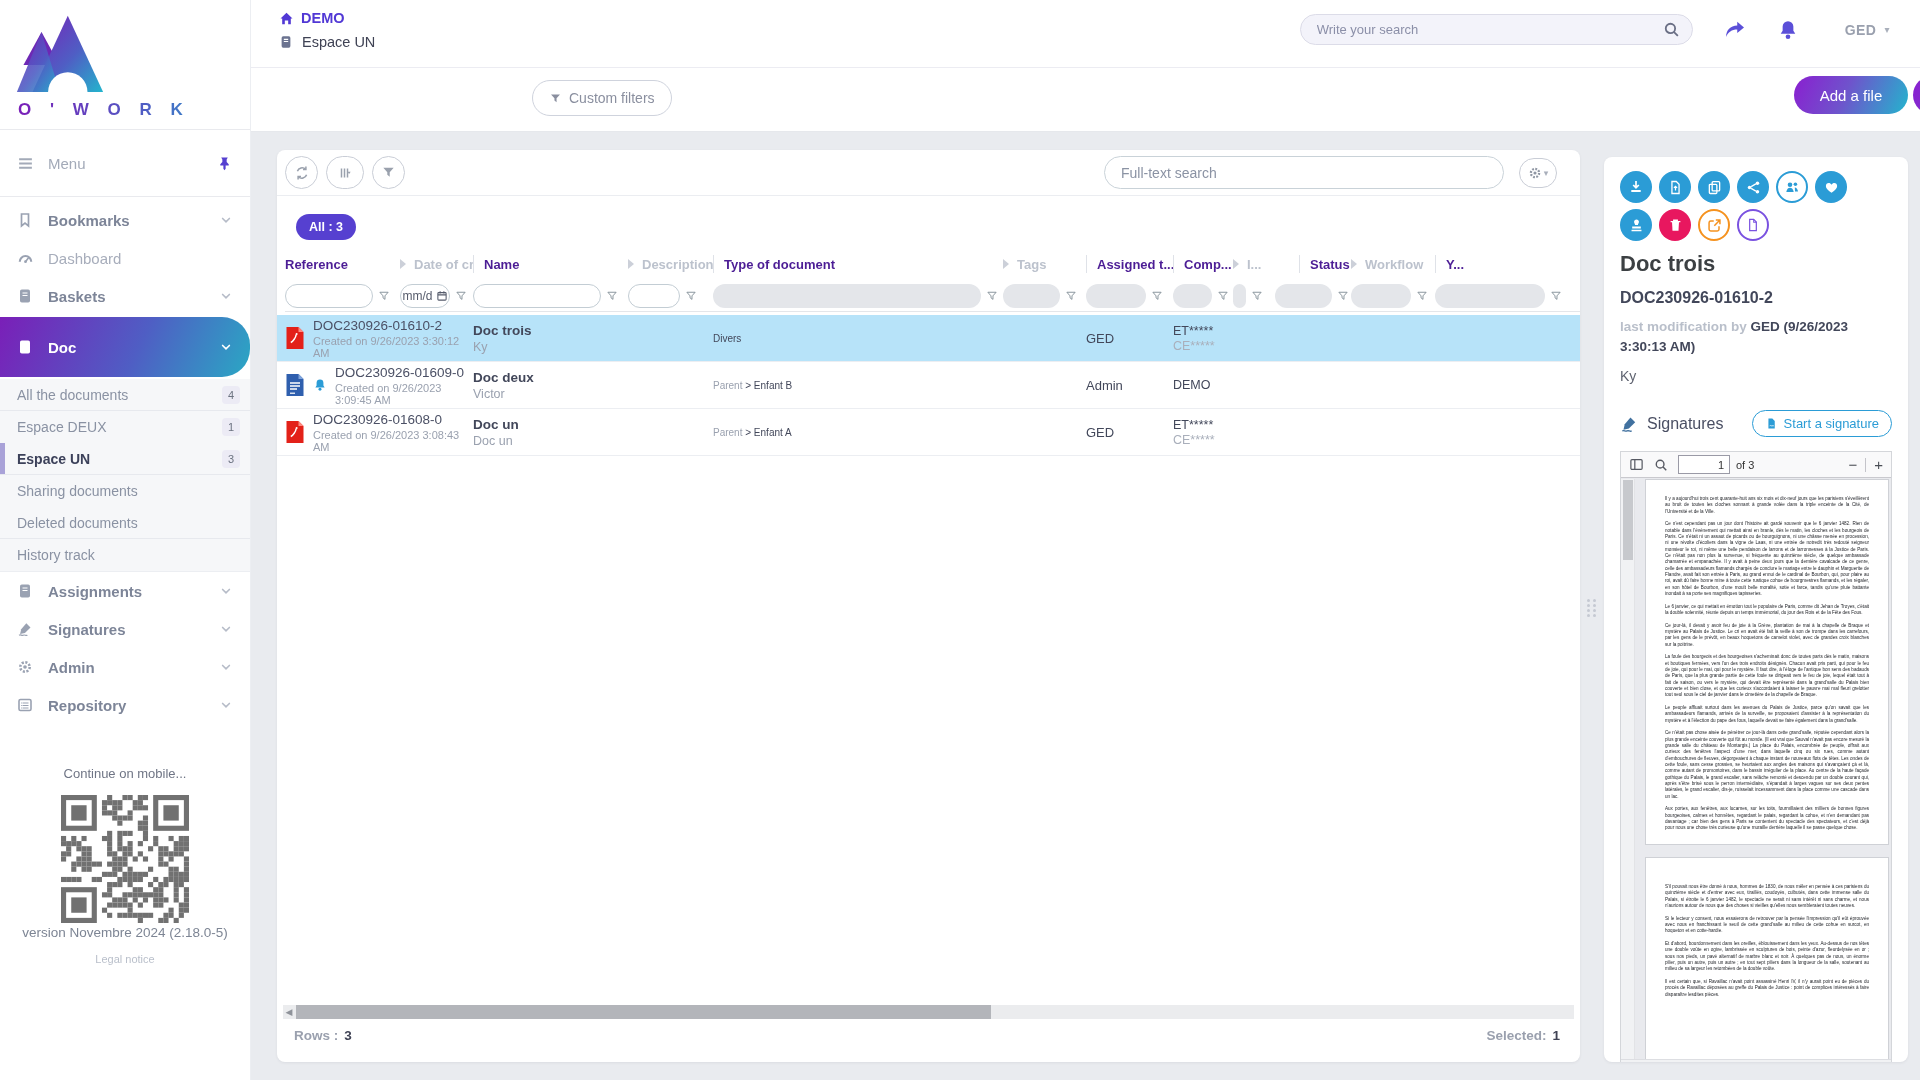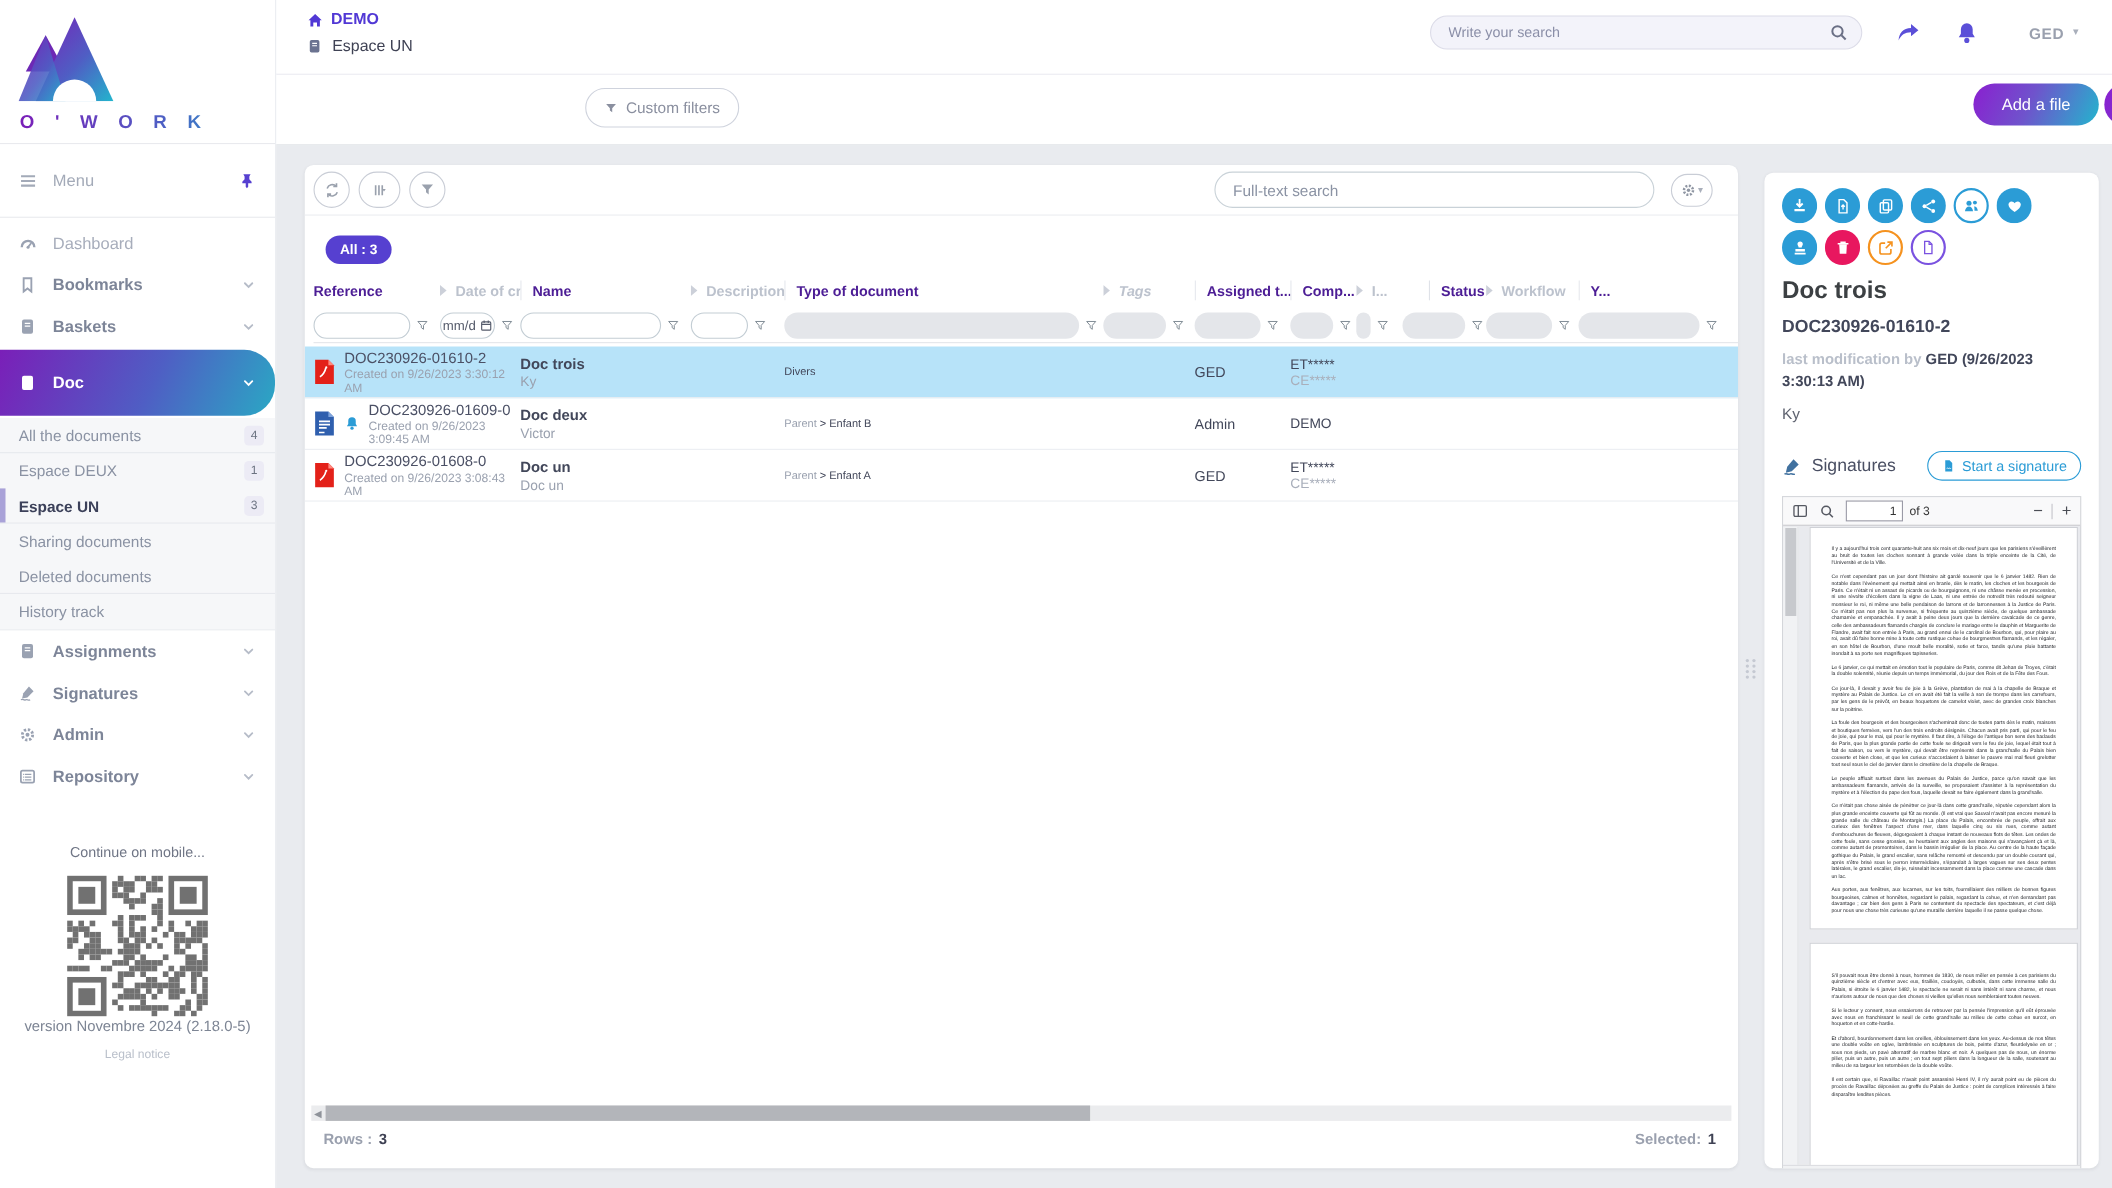--- a/index.html
+++ b/index.html
@@ -217,42 +217,42 @@
         </svg>
       <span class="lbl">Menu</span>
       <span class="pin">
         <svg class="ico" width="15" height="15" viewBox="0 0 16 16">
             <path d="M4.5 1.5h7l-1.2 2.2v2.6l2.2 2.4v1.5H9.2v3.4L8 15.2l-1.2-1.6v-3.4H3.5V8.7l2.2-2.4V3.7z" fill="currentColor"></path>
           </svg>
       </span>
     </div>
 
     <nav class="nav" id="sidebar-nav">
+        <div class="nav-item">
+          <span class="nico">
+            <svg class="ico" width="16" height="16" viewBox="0 0 16 16">
+              <path d="M4.5 2h7v12L8 11.2 4.5 14z" fill="none" stroke="currentColor" stroke-width="1.7"></path>
+            </svg>
+          </span>
+          <span class="nlbl">Bookmarks</span>
+          <span class="chev">
+            <svg class="ico" width="12" height="12" viewBox="0 0 16 16">
+              <path d="M3.5 6l4.5 4.5L12.5 6" fill="none" stroke="currentColor" stroke-width="2.2" stroke-linecap="round"></path>
+            </svg>
+          </span>
+        </div>
         <div class="nav-item dim">
           <span class="nico">
             <svg class="ico" width="17" height="17" viewBox="0 0 16 16">
               <path d="M2.6 11a5.4 5.4 0 1 1 10.8 0" fill="none" stroke="currentColor" stroke-width="2"></path>
               <path d="M8 11l2.8-3.6" stroke="currentColor" stroke-width="1.5"></path>
               <circle cx="8" cy="11" r="1.3" fill="currentColor"></circle>
             </svg>
           </span>
           <span class="nlbl">Dashboard</span>
-        </div>
-        <div class="nav-item">
-          <span class="nico">
-            <svg class="ico" width="16" height="16" viewBox="0 0 16 16">
-              <path d="M4.5 2h7v12L8 11.2 4.5 14z" fill="none" stroke="currentColor" stroke-width="1.7"></path>
-            </svg>
-          </span>
-          <span class="nlbl">Bookmarks</span>
-          <span class="chev">
-            <svg class="ico" width="12" height="12" viewBox="0 0 16 16">
-              <path d="M3.5 6l4.5 4.5L12.5 6" fill="none" stroke="currentColor" stroke-width="2.2" stroke-linecap="round"></path>
-            </svg>
-          </span>
         </div>
         <div class="nav-item">
           <span class="nico">
             <svg class="ico" width="16" height="16" viewBox="0 0 16 16">
               <rect x="3" y="1.5" width="10" height="13" rx="1.8" fill="currentColor"></rect>
               <path d="M5.5 5h5M5.5 7.5h5" stroke="#fff" stroke-width="1.2"></path>
             </svg>
           </span>
           <span class="nlbl">Baskets</span>
           <span class="chev">
@@ -701,21 +701,21 @@
             <span class="nowrap">Name</span>
           </div>
           <div class="th light" style="width: 85px;">
             <span class="lead-arrow"></span>
             <span class="nowrap">Description</span>
           </div>
           <div class="th" style="width: 290px;">
             <span class="lead-line"></span>
             <span class="nowrap">Type of document</span>
           </div>
-          <div class="th light" style="width: 83px; font-style: italic;">
+          <div class="th light" style="width: 83px;">
             <span class="lead-arrow"></span>
             <span class="nowrap">Tags</span>
           </div>
           <div class="th" style="width: 87px;">
             <span class="lead-line"></span>
             <span class="nowrap">Assigned t...</span>
           </div>
           <div class="th" style="width: 60px;">
             <span class="lead-line"></span>
             <span class="nowrap">Comp...</span>

